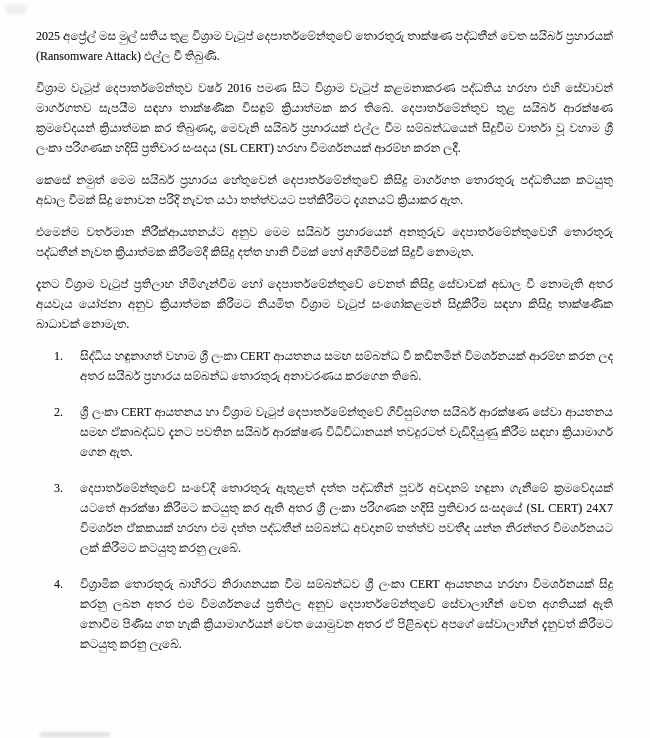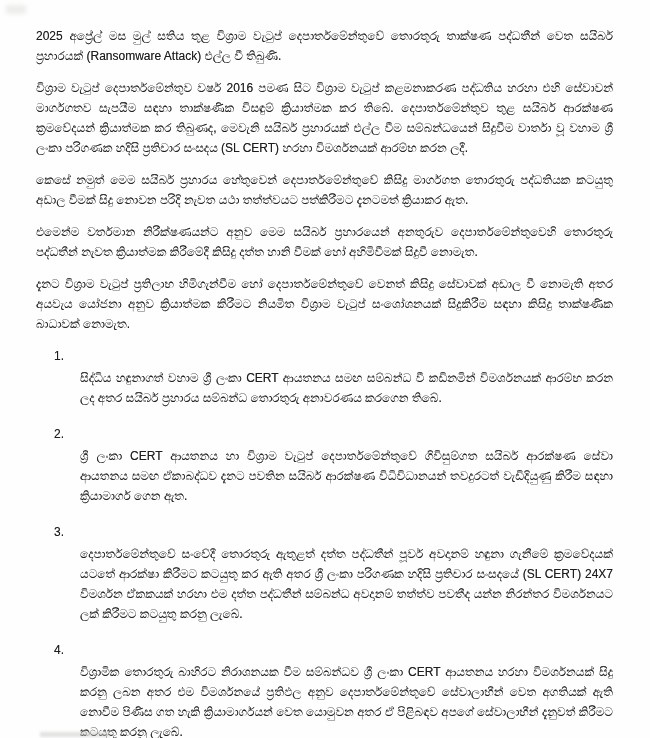--- a/index.html
+++ b/index.html
@@ -10,21 +10,21 @@
     height: 738px;
     overflow: hidden;
   }
   .scan-page {
     position: relative;
     box-sizing: border-box;
     width: 650px;
     height: 738px;
     background: #fefefe;
     padding: 26px 37px 7px 36px;
-    font-family: Liberation Sans, sans-serif;
+    font-family: Liberation Serif, serif;
     font-size: 12px;
     line-height: 20px;
     color: #1e1e1e;
     text-align: justify;
     overflow: hidden;
     
     text-shadow: 0 0 0.45px rgba(20,20,20,0.55);
   }
   .para {
     margin: 0 0 12px 0;
@@ -38,21 +38,20 @@
   }
   .item-number {
     flex: none;
     width: 26px;
     margin-left: 18px;
     text-align: left;
   }
   .item-text {
     flex: 1;
     text-align: justify;
-    margin-top: 22px;
   }
   
   .smudge-top-left {
     position: absolute;
     top: 5px;
     left: 6px;
     width: 20px;
     height: 9px;
     background: #e6e6e3;
     filter: blur(2px);
@@ -73,25 +72,25 @@
 <body>
 
 <div class="scan-page">
 
   <div class="smudge-top-left"></div>
 
   <p class="para">2025 අප්‍රේල් මස මුල් සතිය තුළ විශ්‍රාම වැටුප් දෙපාර්තමේන්තුවේ තොරතුරු තාක්ෂණ පද්ධතීන් වෙත සයිබර් ප්‍රහාරයක් (Ransomware Attack) එල්ල වී තිබුණි.</p>
 
   <p class="para">විශ්‍රාම වැටුප් දෙපාර්තමේන්තුව වර්ෂ 2016 පමණ සිට විශ්‍රාම වැටුප් කළමනාකරණ පද්ධතිය හරහා එහි සේවාවන් මාර්ගගතව සැපයීම සඳහා තාක්ෂණික විසඳුම් ක්‍රියාත්මක කර තිබේ. දෙපාර්තමේන්තුව තුළ සයිබර් ආරක්ෂණ ක්‍රමවේදයන් ක්‍රියාත්මක කර තිබුණද, මෙවැනි සයිබර් ප්‍රහාරයක් එල්ල වීම සම්බන්ධයෙන් සිදුවීම වාර්තා වූ වහාම ශ්‍රී ලංකා පරිගණක හදිසි ප්‍රතිචාර සංසදය (SL CERT) හරහා විමර්ශනයක් ආරම්භ කරන ලදී.</p>
 
-  <p class="para">කෙසේ නමුත් මෙම සයිබර් ප්‍රහාරය හේතුවෙන් දෙපාර්තමේන්තුවේ කිසිදු මාර්ගගත තොරතුරු පද්ධතියක කටයුතු අඩාල වීමක් සිදු නොවන පරිදි නැවත යථා තත්ත්වයට පත්කිරීමට දැනටමත් ක්‍රියාකර ඇත.</p>
+  <p class="para">කෙසේ නමුත් මෙම සයිබර් ප්‍රහාරය හේතුවෙන් දෙපාර්තමේන්තුවේ කිසිදු මාර්ගගත තොරතුරු පද්ධතියක කටයුතු අඩාල වීමක් සිදු නොවන පරිදි නැවත යථා තත්ත්වයට පත්කිරීමට දැශනයට් ක්‍රියාකර ඇත.</p>
 
-  <p class="para">එමෙන්ම වර්තමාන නිරීක්ෂණයන්ට අනුව මෙම සයිබර් ප්‍රහාරයෙන් අනතුරුව දෙපාර්තමේන්තුවෙහි තොරතුරු පද්ධතීන් නැවත ක්‍රියාත්මක කිරීමේදී කිසිදු දත්ත හානි වීමක් හෝ අහිමිවීමක් සිදුවී නොමැත.</p>
+  <p class="para">එමෙන්ම වර්තමාන නිරීක්ආයතනය්ට අනුව මෙම සයිබර් ප්‍රහාරයෙන් අනතුරුව දෙපාර්තමේන්තුවෙහි තොරතුරු පද්ධතීන් නැවත ක්‍රියාත්මක කිරීමේදී කිසිදු දත්ත හානි වීමක් හෝ අහිමිවීමක් සිදුවී නොමැත.</p>
 
-  <p class="para">දැනට විශ්‍රාම වැටුප් ප්‍රතිලාභ හිමිගැන්වීම හෝ දෙපාර්තමේන්තුවේ වෙනත් කිසිදු සේවාවක් අඩාල වී නොමැති අතර අයවැය යෝජනා අනුව ක්‍රියාත්මක කිරීමට නියමිත විශ්‍රාම වැටුප් සංශෝශනයක් සිදුකිරීම සඳහා කිසිදු තාක්ෂණික බාධාවක් නොමැත.</p>
+  <p class="para">දැනට විශ්‍රාම වැටුප් ප්‍රතිලාභ හිමිගැන්වීම හෝ දෙපාර්තමේන්තුවේ වෙනත් කිසිදු සේවාවක් අඩාල වී නොමැති අතර අයවැය යෝජනා අනුව ක්‍රියාත්මක කිරීමට නියමිත විශ්‍රාම වැටුප් සංශෝකළමන් සිදුකිරීම සඳහා කිසිදු තාක්ෂණික බාධාවක් නොමැත.</p>
 
 
   <div class="numbered-list">
 
     <div class="list-item">
       <span class="item-number">1.</span>
       <div class="item-text">සිද්ධිය හඳුනාගත් වහාම ශ්‍රී ලංකා CERT ආයතනය සමඟ සම්බන්ධ වී කඩිනමින් විමර්ශනයක් ආරම්භ කරන ලද අතර සයිබර් ප්‍රහාරය සම්බන්ධ තොරතුරු අනාවරණය කරගෙන තිබේ.</div>
     </div>
 
     <div class="list-item">

